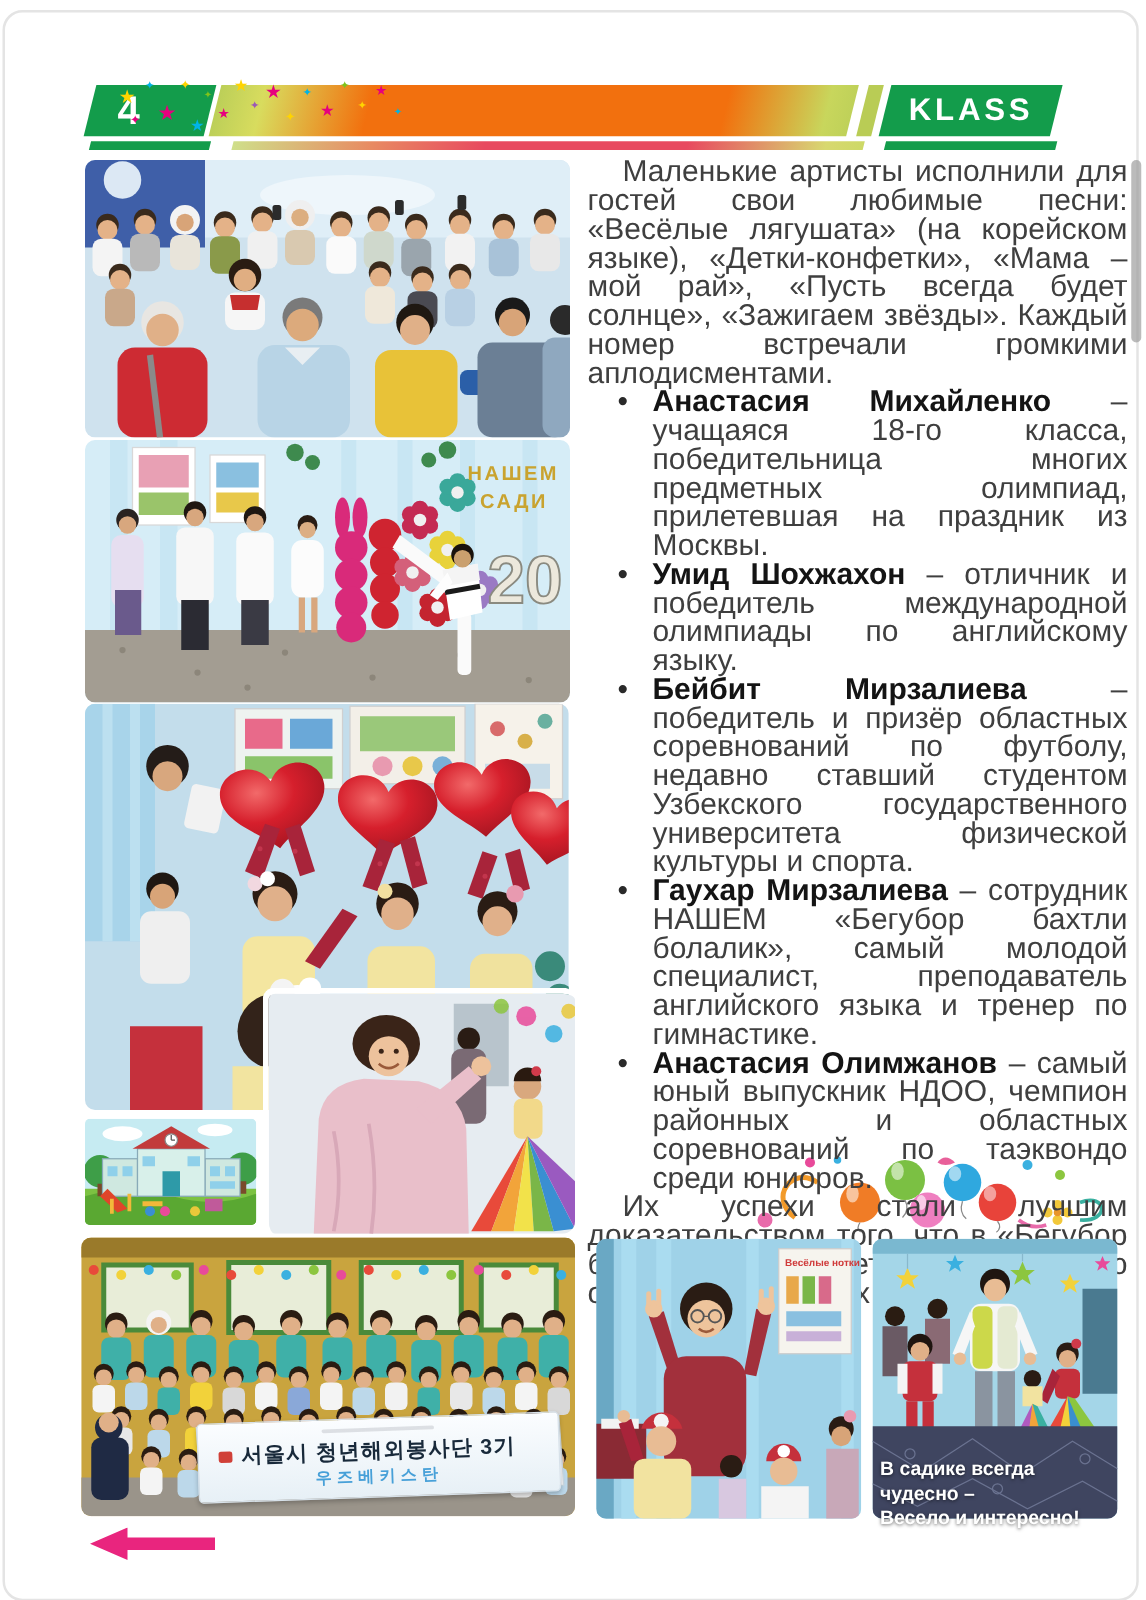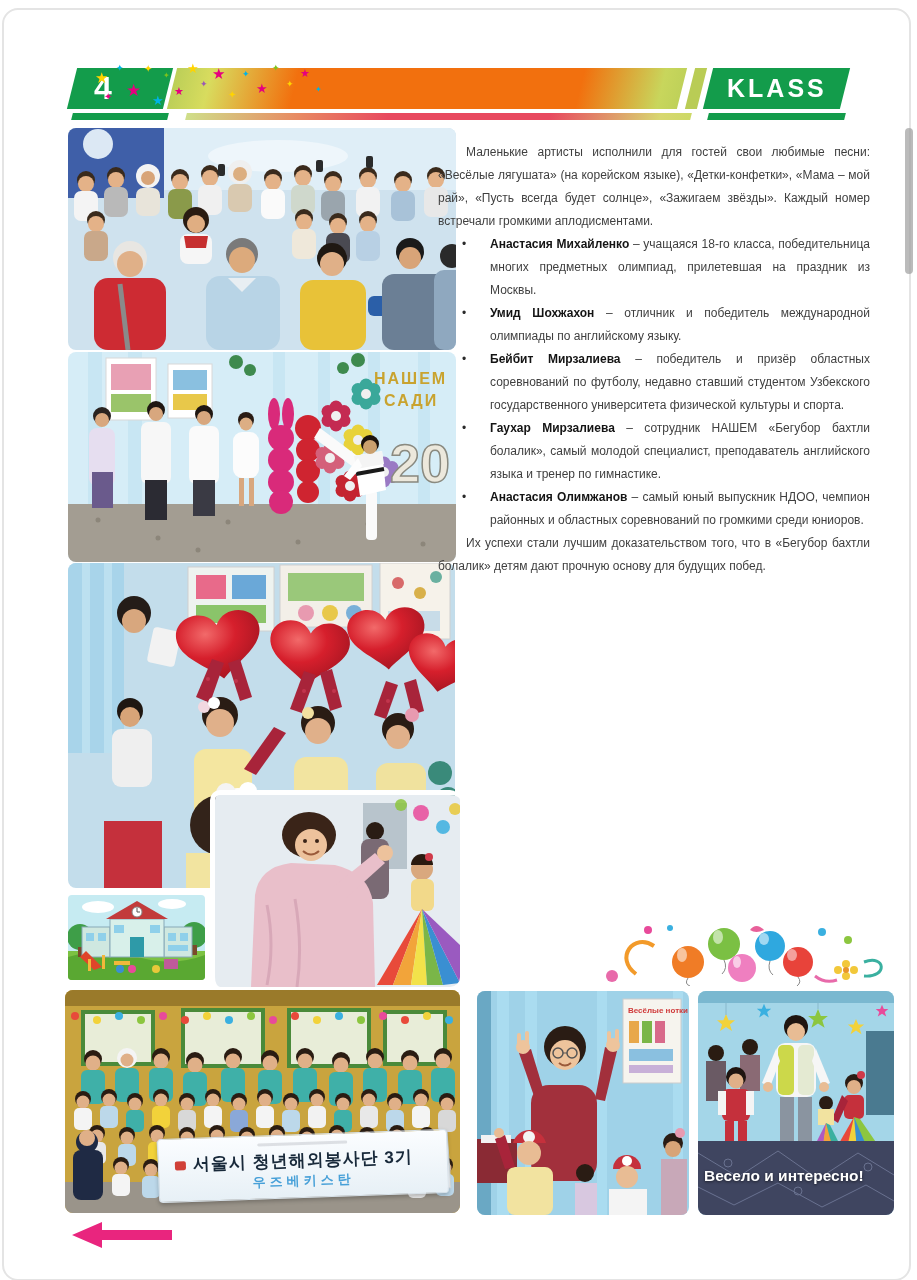--- a/index.html
+++ b/index.html
@@ -21,22 +21,22 @@
   .strip-num{left:72px;width:96px;}
   .strip-grad{left:186px;width:505px;background:linear-gradient(90deg,#cfdf8a 0%,#e88a62 22%,#e8495f 40%,#e8495f 72%,#d8d870 94%,#cdd966 100%);}
   .strip-klass{left:708px;width:137px;}
   .page-num{position:absolute;left:94px;top:70px;color:#fff;font-size:32px;font-weight:800;}
   .klass-txt{color:#fff;font-size:25px;font-weight:800;letter-spacing:3px;transform:skewX(14deg);}
   .st{position:absolute;line-height:1;pointer-events:none;}
   
   .ph{position:absolute;border-radius:8px;overflow:hidden;display:block;}
   svg text{font-family:"Liberation Sans",sans-serif;}
   
-  .col{position:absolute;left:438px;top:126px;width:432px;font-size:12px;line-height:23px;
-       color:#3f3f3f;text-align:justify;margin-top:15px;}
+  .col{position:absolute;left:470px;top:126px;width:432px;font-size:24px;line-height:23px;
+       color:#3f3f3f;text-align:justify;}
   .para{text-indent:28px;margin:0;}
   .bullet{position:relative;padding-left:52px;margin:0;}
   .bullet .dot{position:absolute;left:24px;top:0;color:#2a2a2a;}
   .bullet b{color:#141414;font-weight:700;}
   
   .caption{position:absolute;left:704px;top:1166px;width:190px;color:#fff;font-weight:700;
            font-size:15.5px;line-height:19.5px;text-shadow:0 1px 3px rgba(0,0,0,.6);}
   .kbanner{position:absolute;left:158px;top:1134px;width:288px;height:62px;transform:rotate(-2deg);
            background:linear-gradient(180deg,#fbfdff,#e7f0f6);border:1px solid #d7e1e9;border-radius:4px;
            box-shadow:0 2px 4px rgba(0,0,0,.25);text-align:center;}
@@ -489,21 +489,21 @@
     <path d="M264,38 C286,30 288,54 264,52" stroke="#3ab0a0" stroke-width="3" fill="none"></path>
     <path d="M215,52 q10,8 22,4" stroke="#e86aaa" stroke-width="3" fill="none"></path>
   </svg>
 
   <div class="col">
     <p class="para">Маленькие артисты исполнили для гостей свои любимые песни: «Весёлые лягушата» (на корейском языке), «Детки-конфетки», «Мама – мой рай», «Пусть всегда будет солнце», «Зажигаем звёзды». Каждый номер встречали громкими аплодисментами.</p>
     <div class="bullet"><span class="dot">•</span><b>Анастасия Михайленко</b><span> – учащаяся 18-го класса, победительница многих предметных олимпиад, прилетевшая на праздник из Москвы.</span></div>
     <div class="bullet"><span class="dot">•</span><b>Умид Шохжахон</b><span> – отличник и победитель международной олимпиады по английскому языку.</span></div>
     <div class="bullet"><span class="dot">•</span><b>Бейбит Мирзалиева</b><span> – победитель и призёр областных соревнований по футболу, недавно ставший студентом Узбекского государственного университета физической культуры и спорта.</span></div>
     <div class="bullet"><span class="dot">•</span><b>Гаухар Мирзалиева</b><span> – сотрудник НАШЕМ «Бегубор бахтли болалик», самый молодой специалист, преподаватель английского языка и тренер по гимнастике.</span></div>
-    <div class="bullet"><span class="dot">•</span><b>Анастасия Олимжанов</b><span> – самый юный выпускник НДОО, чемпион районных и областных соревнований по громкими среди юниоров.</span></div>
+    <div class="bullet"><span class="dot">•</span><b>Анастасия Олимжанов</b><span> – самый юный выпускник НДОО, чемпион районных и областных соревнований по таэквондо среди юниоров.</span></div>
     <p class="para">Их успехи стали лучшим доказательством того, что в «Бегубор бахтли болалик» детям дают прочную основу для будущих побед.</p>
   </div>
 
   <svg class="ph" style="left:65px;top:990px" width="395" height="223" viewBox="0 0 395 223">
     <rect width="395" height="223" fill="#c9a43e"></rect>
     <rect width="395" height="16" fill="#9a7a2a"></rect>
     <g fill="#e8edd8" stroke="#4a8a3a" stroke-width="4">
         <rect x="18" y="22" width="70" height="52"></rect>
         <rect x="118" y="20" width="80" height="56"></rect>
         <rect x="224" y="20" width="80" height="56"></rect>
@@ -745,20 +745,21 @@
         <path d="M0,162 L40,186 L80,160 L120,188 L160,162 L196,184"></path>
         <path d="M0,196 L36,214 L80,192 L124,216 L168,194 L196,210"></path>
         <circle cx="30" cy="172" r="4"></circle>
         <circle cx="100" cy="200" r="4"></circle>
         <circle cx="170" cy="176" r="4"></circle>
       </g>
     <rect x="80" y="106" width="34" height="0" fill="none"></rect>
   </svg>
 
   <div class="caption">
+    <div>В садике всегда чудесно –</div>
     <div>Весело и интересно!</div>
   </div>
 
   <svg style="position:absolute;left:72px;top:1222px" width="100" height="26" viewBox="0 0 100 26">
     <polygon points="0,13 30,0 30,8 100,8 100,18 30,18 30,26" fill="#e9257e"></polygon>
   </svg>
 
 </div>
 
 </body></html>

